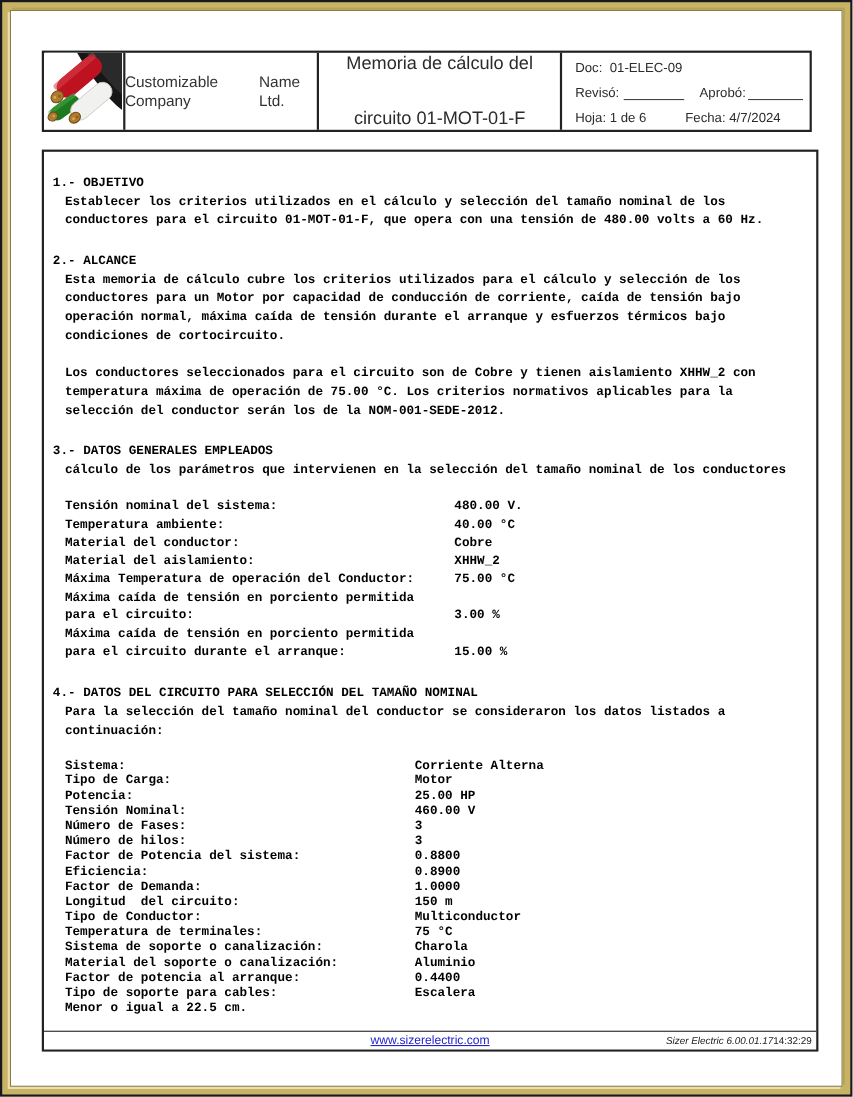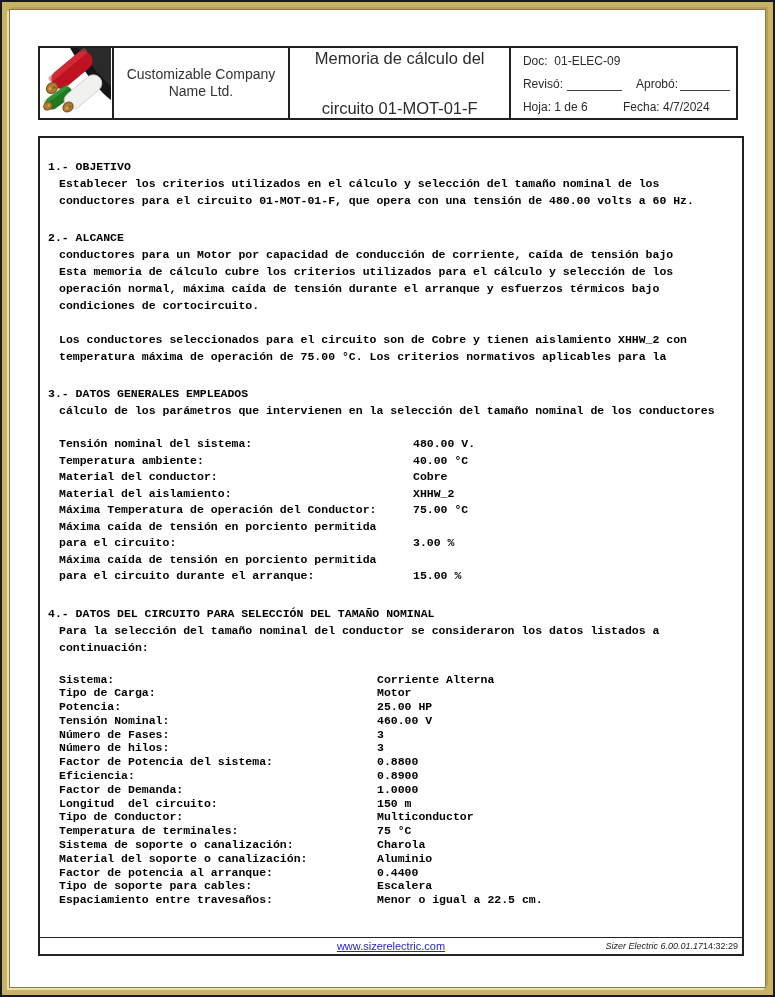--- a/index.html
+++ b/index.html
@@ -21,21 +21,21 @@
   }
   
   .header-box{
     position:absolute;left:28px;top:36px;
     width:700px;height:74px;
     border:2px solid #222;
     display:flex;
     background:#fff;
   }
   .logo-cell{width:74px;border-right:2px solid #222;display:flex;align-items:center;justify-content:center;overflow:hidden;}
-  .company-cell{width:178px;border-right:2px solid #222;display:flex;flex-direction:column;align-items:center;justify-content:center;font-size:14px;color:#333;line-height:17px;}
+  .company-cell{width:178px;border-right:2px solid #222;display:flex;align-items:center;justify-content:center;font-size:14px;color:#333;line-height:17px;}
   .title-cell{width:222px;border-right:2px solid #222;display:flex;flex-direction:column;align-items:center;justify-content:center;font-size:16.5px;color:#2b2b2b;line-height:20px;gap:30px;}
   .doc-cell{flex:1;padding:6px 6px 4px 12px;font-size:12px;color:#2b2b2b;display:flex;flex-direction:column;justify-content:space-between;}
   .doc-row{display:flex;align-items:flex-end;white-space:pre;}
   .blank-line{display:inline-block;border-bottom:1px solid #444;height:11px;}
   .bl-55{width:55px;margin:0 14px 0 4px;}
   .bl-50{width:50px;margin-left:2px;}
   .hoja-span{display:inline-block;width:100px;}
   
   .body-box{
     position:absolute;left:28px;top:126px;
@@ -152,28 +152,29 @@
           <div class="section sec-1">
             <div class="sec-heading">1.- OBJETIVO</div>
             <div class="para">
               <div class="para-line">Establecer los criterios utilizados en el cálculo y selección del tamaño nominal de los</div>
               <div class="para-line">conductores para el circuito 01-MOT-01-F, que opera con una tensión de 480.00 volts a 60 Hz.</div>
             </div>
           </div>
           <div class="section sec-2">
             <div class="sec-heading">2.- ALCANCE</div>
             <div class="para">
+              <div class="para-line">Esta memoria de cálculo cubre los criterios utilizados para el cálculo y selección de los</div>
               <div class="para-line">conductores para un Motor por capacidad de conducción de corriente, caída de tensión bajo</div>
-              <div class="para-line">Esta memoria de cálculo cubre los criterios utilizados para el cálculo y selección de los</div>
               <div class="para-line">operación normal, máxima caída de tensión durante el arranque y esfuerzos térmicos bajo</div>
               <div class="para-line">condiciones de cortocircuito.</div>
             </div>
             <div class="para">
               <div class="para-line">Los conductores seleccionados para el circuito son de Cobre y tienen aislamiento XHHW_2 con</div>
               <div class="para-line">temperatura máxima de operación de 75.00 °C. Los criterios normativos aplicables para la</div>
+              <div class="para-line">selección del conductor serán los de la NOM-001-SEDE-2012.</div>
             </div>
           </div>
           <div class="section sec-3">
             <div class="sec-heading">3.- DATOS GENERALES EMPLEADOS</div>
             <div class="para">
               <div class="para-line">cálculo de los parámetros que intervienen en la selección del tamaño nominal de los conductores</div>
             </div>
             <div class="rows">
               <div class="row">
                 <span class="row-label">Tensión nominal del sistema:</span>
@@ -278,21 +279,20 @@
               </div>
               <div class="row">
                 <span class="row-label">Factor de potencia al arranque:</span>
                 <span class="row-value">0.4400</span>
               </div>
               <div class="row">
                 <span class="row-label">Tipo de soporte para cables:</span>
                 <span class="row-value">Escalera</span>
               </div>
               <div class="row">
-                <span class="row-label">Espaciamiento entre travesaños:</span>
                 <span class="row-value">Menor o igual a 22.5 cm.</span>
               </div>
             </div>
           </div>
         </div>
 
       <div class="footer-strip">
         <span class="footer-center">
           <a href="#" class="footer-link">www.sizerelectric.com</a>
         </span>

